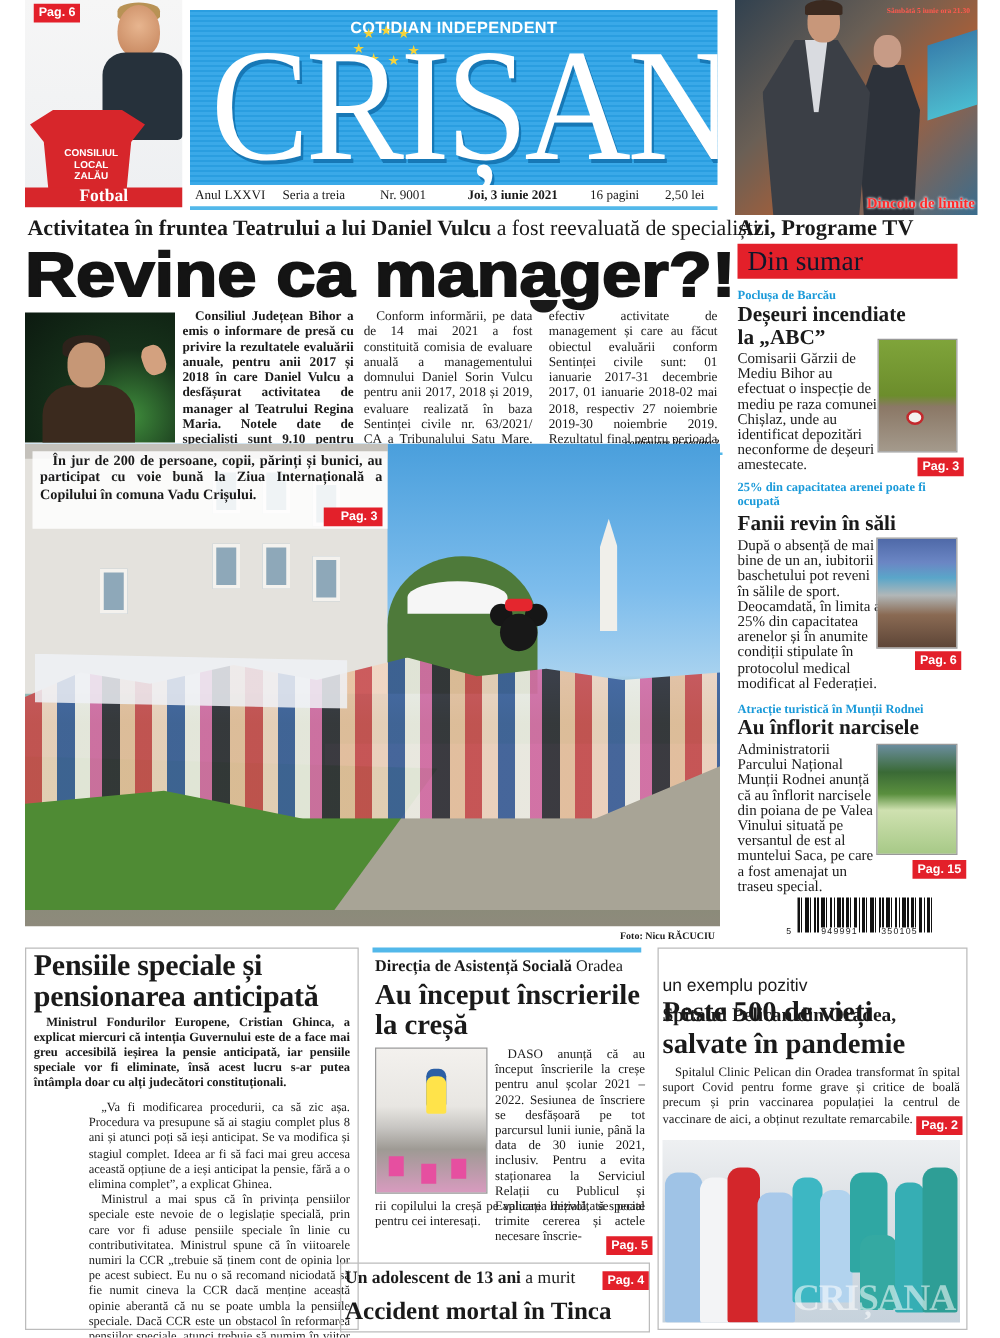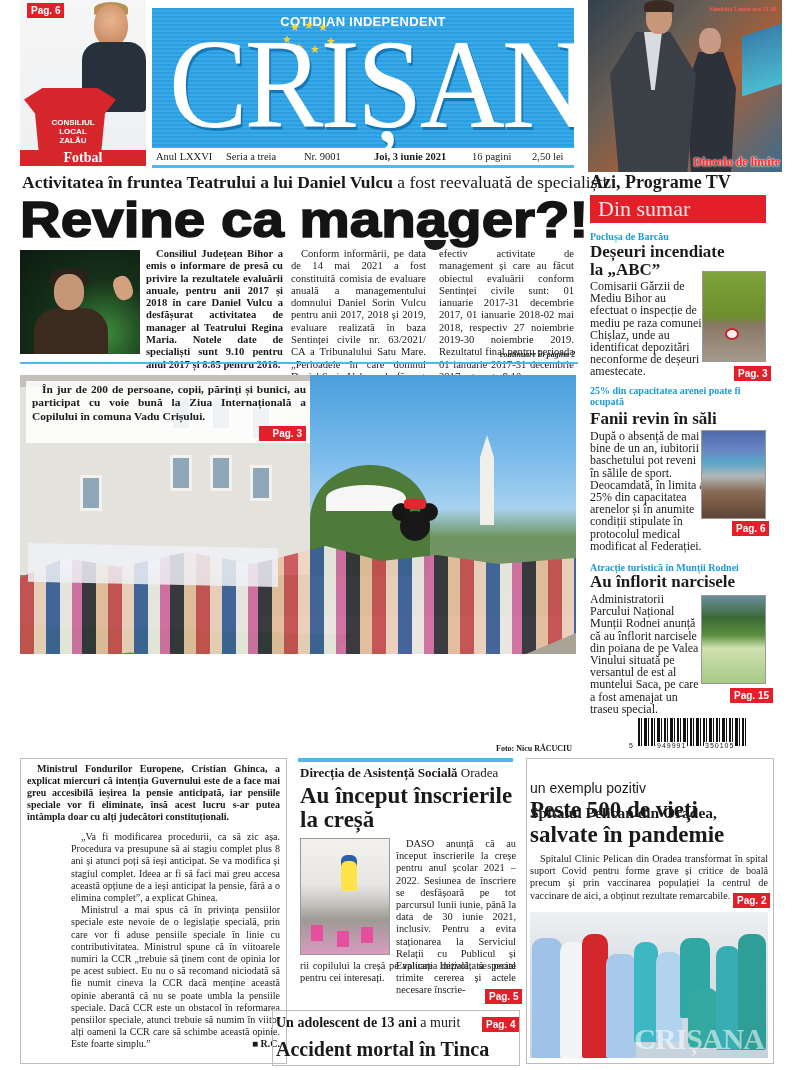--- a/index.html
+++ b/index.html
@@ -73,21 +73,21 @@
   .lead-col { top: 248px; width: 135px; font-size: 10.6px; line-height: 12.3px; text-align: justify; }
   .lead-col1 { left: 291px; }
   .lead-col2 { left: 439px; }
   .indent { text-indent: 10px; }
   .continue { left: 500px; top: 350px; font-size: 8px; font-style: italic; font-weight: bold; text-align: center; }
   .lead-rule { left: 20px; top: 362px; width: 558px; height: 2px; background:#52b8ea; }
 
   .lead-badge-dot { left: 424px; top: 240px; width: 22px; height: 10px; background:#1a1a1a; border-radius:0 0 11px 11px; }
 
   
-  .big-photo { left: 20px; top: 375px; width: 556px; height: 279px; overflow:hidden;
+  .big-photo { left: 20px; top: 355px; width: 556px; height: 386px; overflow:hidden;
     background: linear-gradient(180deg,#4a9fdc 0%,#7cbcec 30%,#a8d2ef 48%,#6e9561 58%,#8e8a7c 100%); }
   .big-photo .building { position:absolute; left:0; top:0; width:290px; height:200px; background:#e4e2dd; }
   .big-photo .building-roof { position:absolute; left:0; top:0; width:290px; height:12px; background:#c4c1bb; }
   .big-photo .win { position:absolute; width:22px; height:36px; background:#8ea8b9; border:3px solid #f4f2ee; }
   .big-photo .trees { position:absolute; left:290px; top:90px; width:120px; height:110px; border-radius:50% 50% 0 0; background:#4e7a3a; }
   .big-photo .church { position:absolute; left:460px; top:60px; width:14px; height:90px; background:#f0efea;
     clip-path: polygon(50% 0,100% 25%,100% 100%,0 100%,0 25%); }
   .big-photo .tent { position:absolute; left:306px; top:110px; width:80px; height:26px; background:#f6f6f6; border-radius:50% 50% 0 0; }
   .big-photo .grass { position:absolute; left:0; top:250px; width:330px; height:123px; background:#4f8b34;
     clip-path: polygon(0 0,100% 8%,75% 100%,0 100%); }
@@ -100,21 +100,21 @@
   .big-photo .mouse { position:absolute; left:368px; top:124px; width:54px; height:60px; }
   .big-photo .mouse .ear { position:absolute; width:18px; height:18px; border-radius:50%; background:#161616; }
   .big-photo .mouse .face { position:absolute; left:12px; top:12px; width:30px; height:30px; border-radius:50%; background:#181818; }
   .big-photo .mouse .bow { position:absolute; left:16px; top:0px; width:22px; height:10px; background:#e4262e; border-radius:4px; }
   .big-photo .caption-box { position:absolute; left:6px; top:6px; width:284px; height:62px; background: rgba(255,255,255,0.86);
     padding: 2px 4px 0 6px; font-weight:bold; font-size:11.4px; line-height:13.4px; text-align:justify; }
   .big-photo .caption-box .pag-tag { position:absolute; right:4px; bottom:2px; }
   .photo-credit { left: 496px; top: 744px; font-size: 8px; font-weight: bold; }
 
   
-  .sumar-banner { left: 590px; top: 195px; width: 176px; height: 28px; background: #e3202a; color: #e5e5e5;
+  .sumar-banner { left: 590px; top: 195px; width: 176px; height: 28px; background: #e3202a; color: #0f172a;
     font-size: 22px; line-height: 28px; padding-left: 8px; }
   .side-kicker { color: #1a9ad9; font-weight: bold; font-size: 10px; line-height: 11px; }
   .side-title { font-weight: bold; font-size: 17px; line-height: 18px; }
   .side-text { font-size: 12px; line-height: 12.2px; }
   .side-img { position:absolute; overflow:hidden; border:1px solid #999; }
 
   .s1-kicker { left: 590px; top: 231px; }
   .s1-title { left: 590px; top: 243px; width: 150px; }
   .s1-text { left: 590px; top: 280px; width: 115px; }
   .s1-img { left: 702px; top: 271px; width: 64px; height: 91px;
@@ -298,20 +298,21 @@
 <span class="abs pag-tag s3-pag">Pag. 15</span>
 
 <div class="abs barcode">
   <div class="bars"></div>
   <span class="num" style="left:2px">5</span>
   <span class="num" style="left:30px">949991</span>
   <span class="num" style="left:78px">350105</span>
 </div>
 
 <div class="box pens-box">
+  <div class="pens-title">Pensiile speciale și pensionarea anticipată</div>
   <div class="pens-lede indent">Ministrul Fondurilor Europene, Cristian Ghinca, a explicat miercuri că intenția Guvernului este de a face mai greu accesibilă ieșirea la pensie anticipată, iar pensiile speciale vor fi eliminate, însă acest lucru s-ar putea întâmpla doar cu alți judecători constituționali.</div>
   <div class="pens-body indent">„Va fi modificarea procedurii, ca să zic așa. Procedura va presupune să ai stagiu complet plus 8 ani și atunci poți să ieși anticipat. Se va modifica și stagiul complet. Ideea ar fi să faci mai greu accesa această opțiune de a ieși anticipat la pensie, fără a o elimina complet”, a explicat Ghinea.</div>
   <div class="pens-body indent" style="margin-top:0"><span>Ministrul a mai spus că în privința pensiilor speciale este nevoie de o legislație specială, prin care vor fi aduse pensiile speciale în linie cu contributivitatea. Ministrul spune că în viitoarele numiri la CCR „trebuie să ținem cont de opinia lor pe acest subiect. Eu nu o să recomand niciodată să fie numit cineva la CCR dacă menține această opinie aberantă că nu se poate umbla la pensiile speciale. Dacă CCR este un obstacol în reformarea pensiilor speciale, atunci trebuie să numim în viitor alți oameni la CCR care să schimbe această opinie. Este foarte simplu.”</span> <span class="signature">■ R.C.</span></div>
 </div>
 
 <div class="abs daso-rule"></div>
 <div class="abs daso-kicker"><span style="font-weight:bold">Direcția de Asistență Socială</span><span> Oradea</span></div>
 <div class="abs daso-title">Au început înscrierile la creșă</div>
 <div class="abs daso-img side-img">
   <div class="snow"></div>

